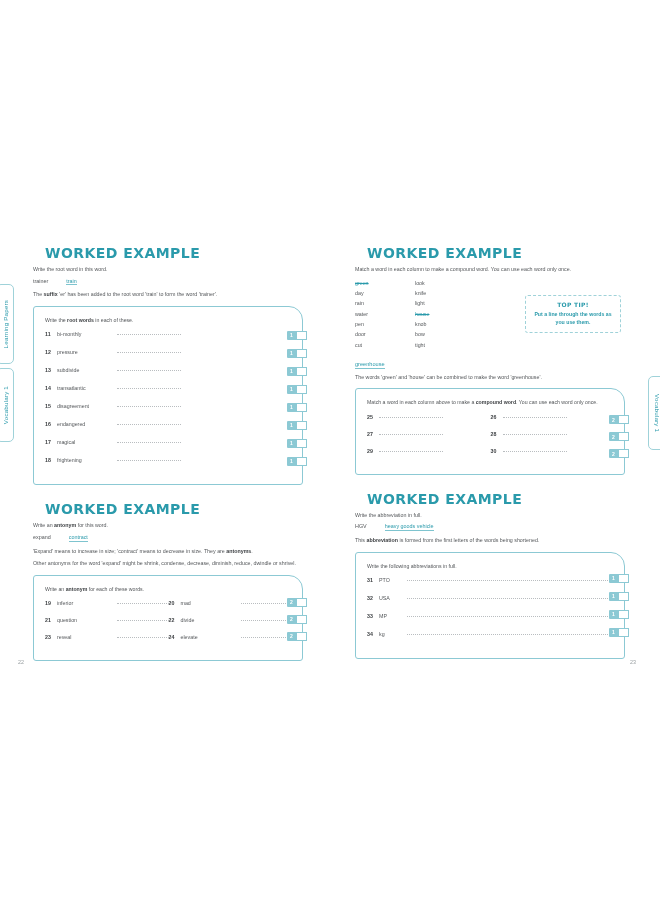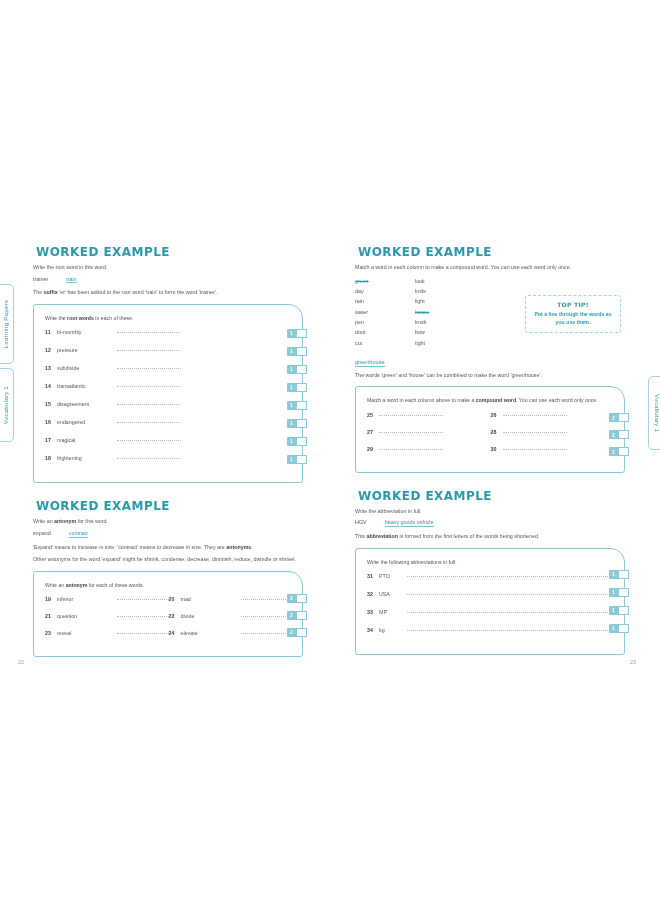--- a/index.html
+++ b/index.html
@@ -30,22 +30,22 @@
   .pageno.l{left:18px;top:659px;}
   .pageno.r{left:630px;top:659px;}
 
   
   .col{position:absolute;top:245px;width:270px;}
   .col-left{left:33px;}
   .col-right{left:355px;}
 
   
   .we-head{
-    color:#2a9aab;font-weight:bold;font-size:12px;
-    letter-spacing:.45px;margin:0 0 4px 3px;
+    color:#2a9aab;font-weight:bold;font-size:14px;
+    letter-spacing:.45px;margin:0 0 4px 12px;
     font-family:"DejaVu Sans", sans-serif;
   }
   .prose{font-size:5.3px;line-height:1.65;margin:0 0 4px 0;color:#54575a;}
   .prose b{font-weight:bold;color:#3c3f42;}
 
   .example-row{font-size:5.4px;margin:4px 0 5px 0;display:flex;gap:18px;}
   .example-row .q{color:#54575a;}
   .example-row .a{
     color:#2a9aab;border-bottom:1px solid #7ec4cf;padding-bottom:.5px;
   }

